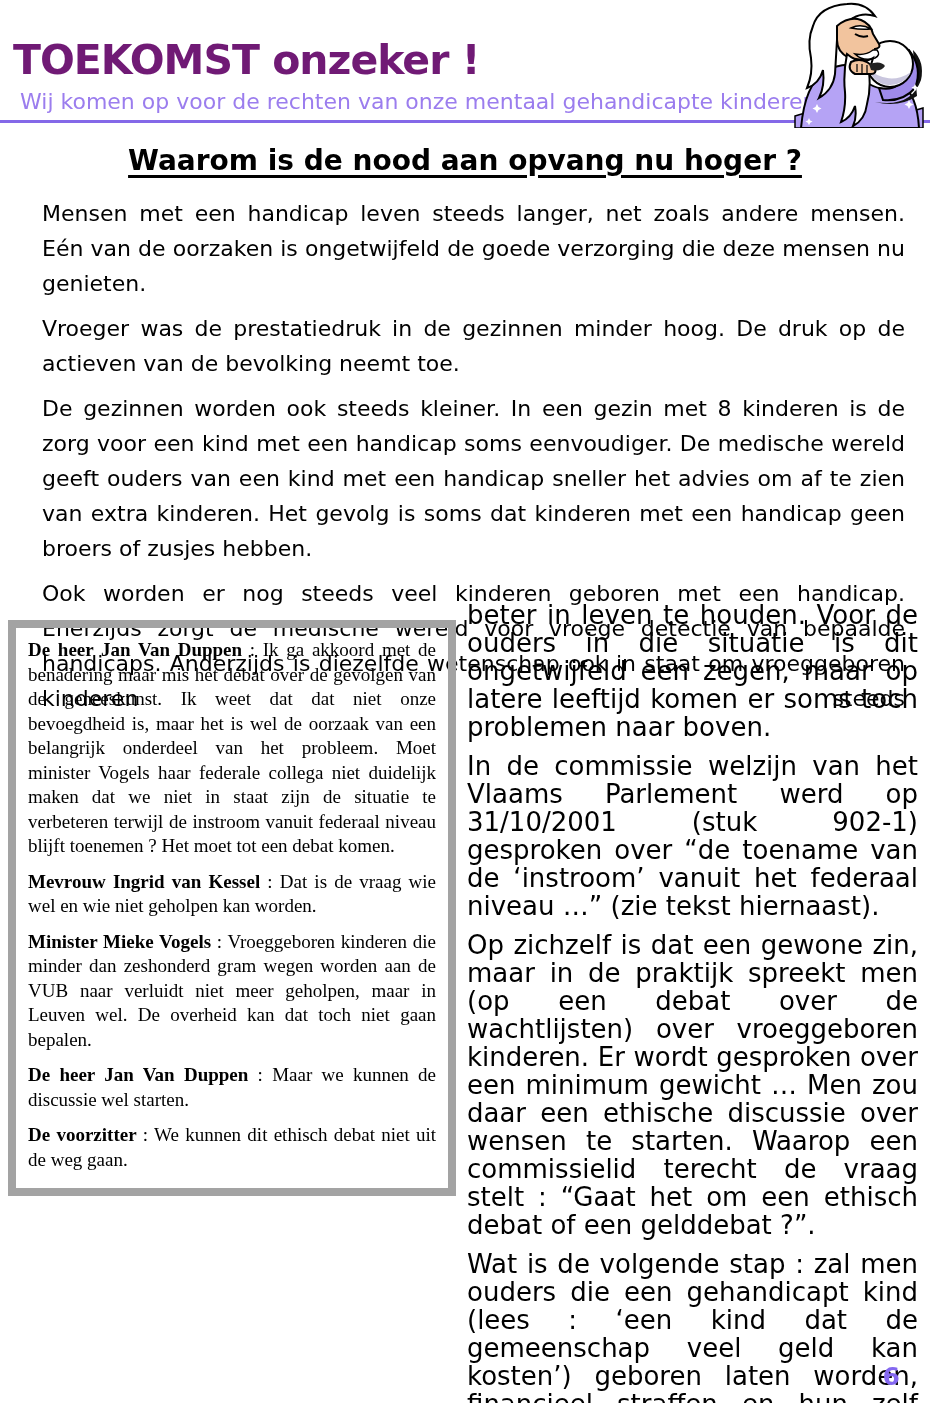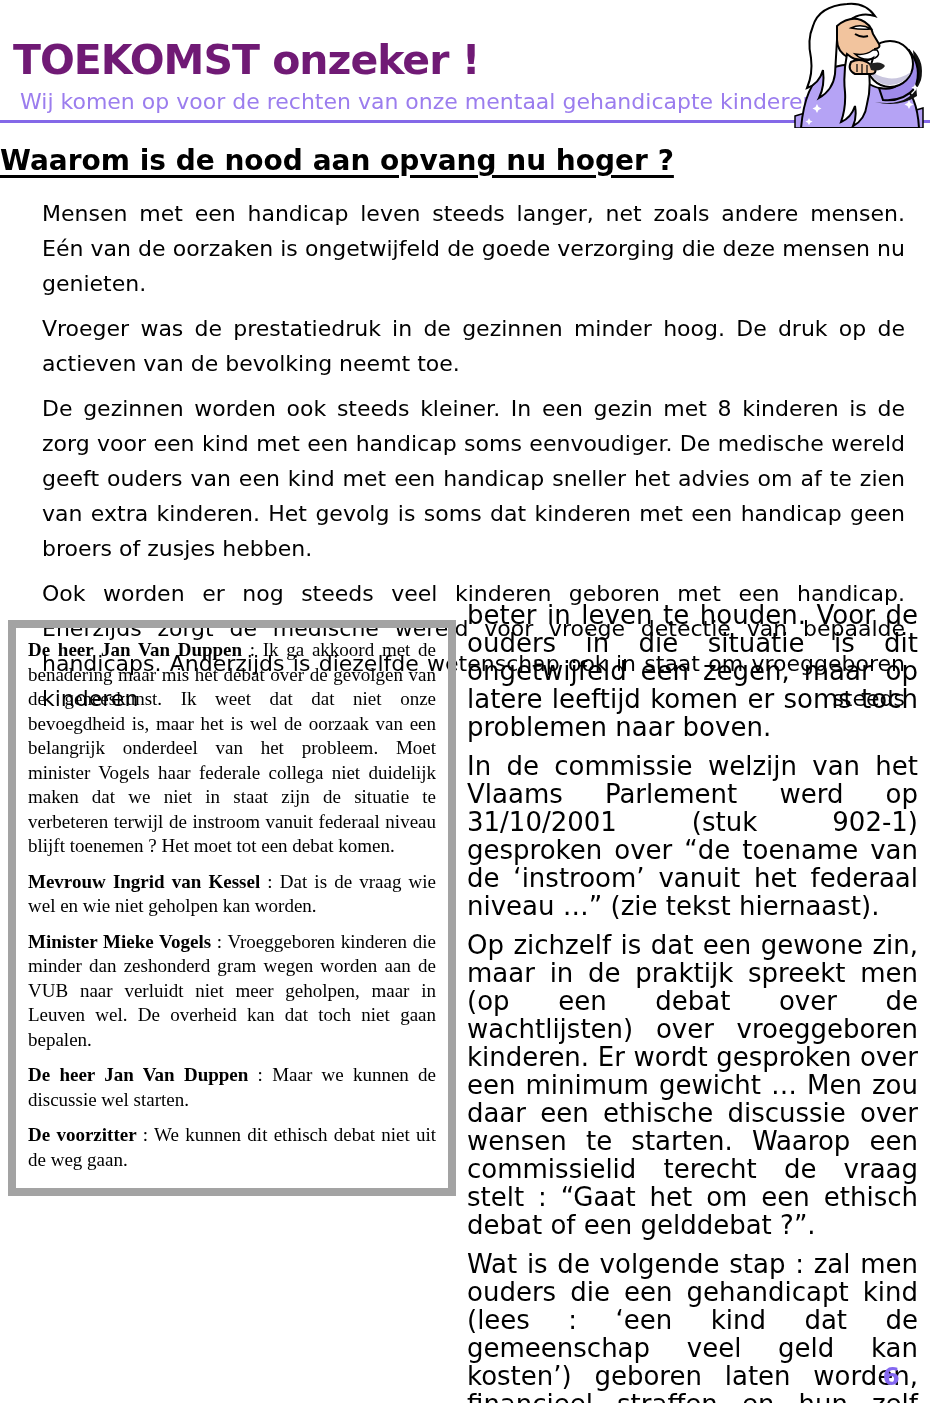--- a/index.html
+++ b/index.html
@@ -40,20 +40,21 @@
   .masthead-logo {
     position: absolute;
     left: 788px; top: 0;
     width: 142px; height: 128px;
   }
   
   .article-heading {
     position: absolute;
     left: 0; top: 144px;
     width: 930px;
+    text-align: center;
     font-size: 28px;
     font-weight: bold;
     text-decoration: underline;
     text-decoration-thickness: 2.5px;
     text-underline-offset: 5px;
     color: #000;
   }
   .intro {
     position: absolute;
     left: 42px; top: 196px;

